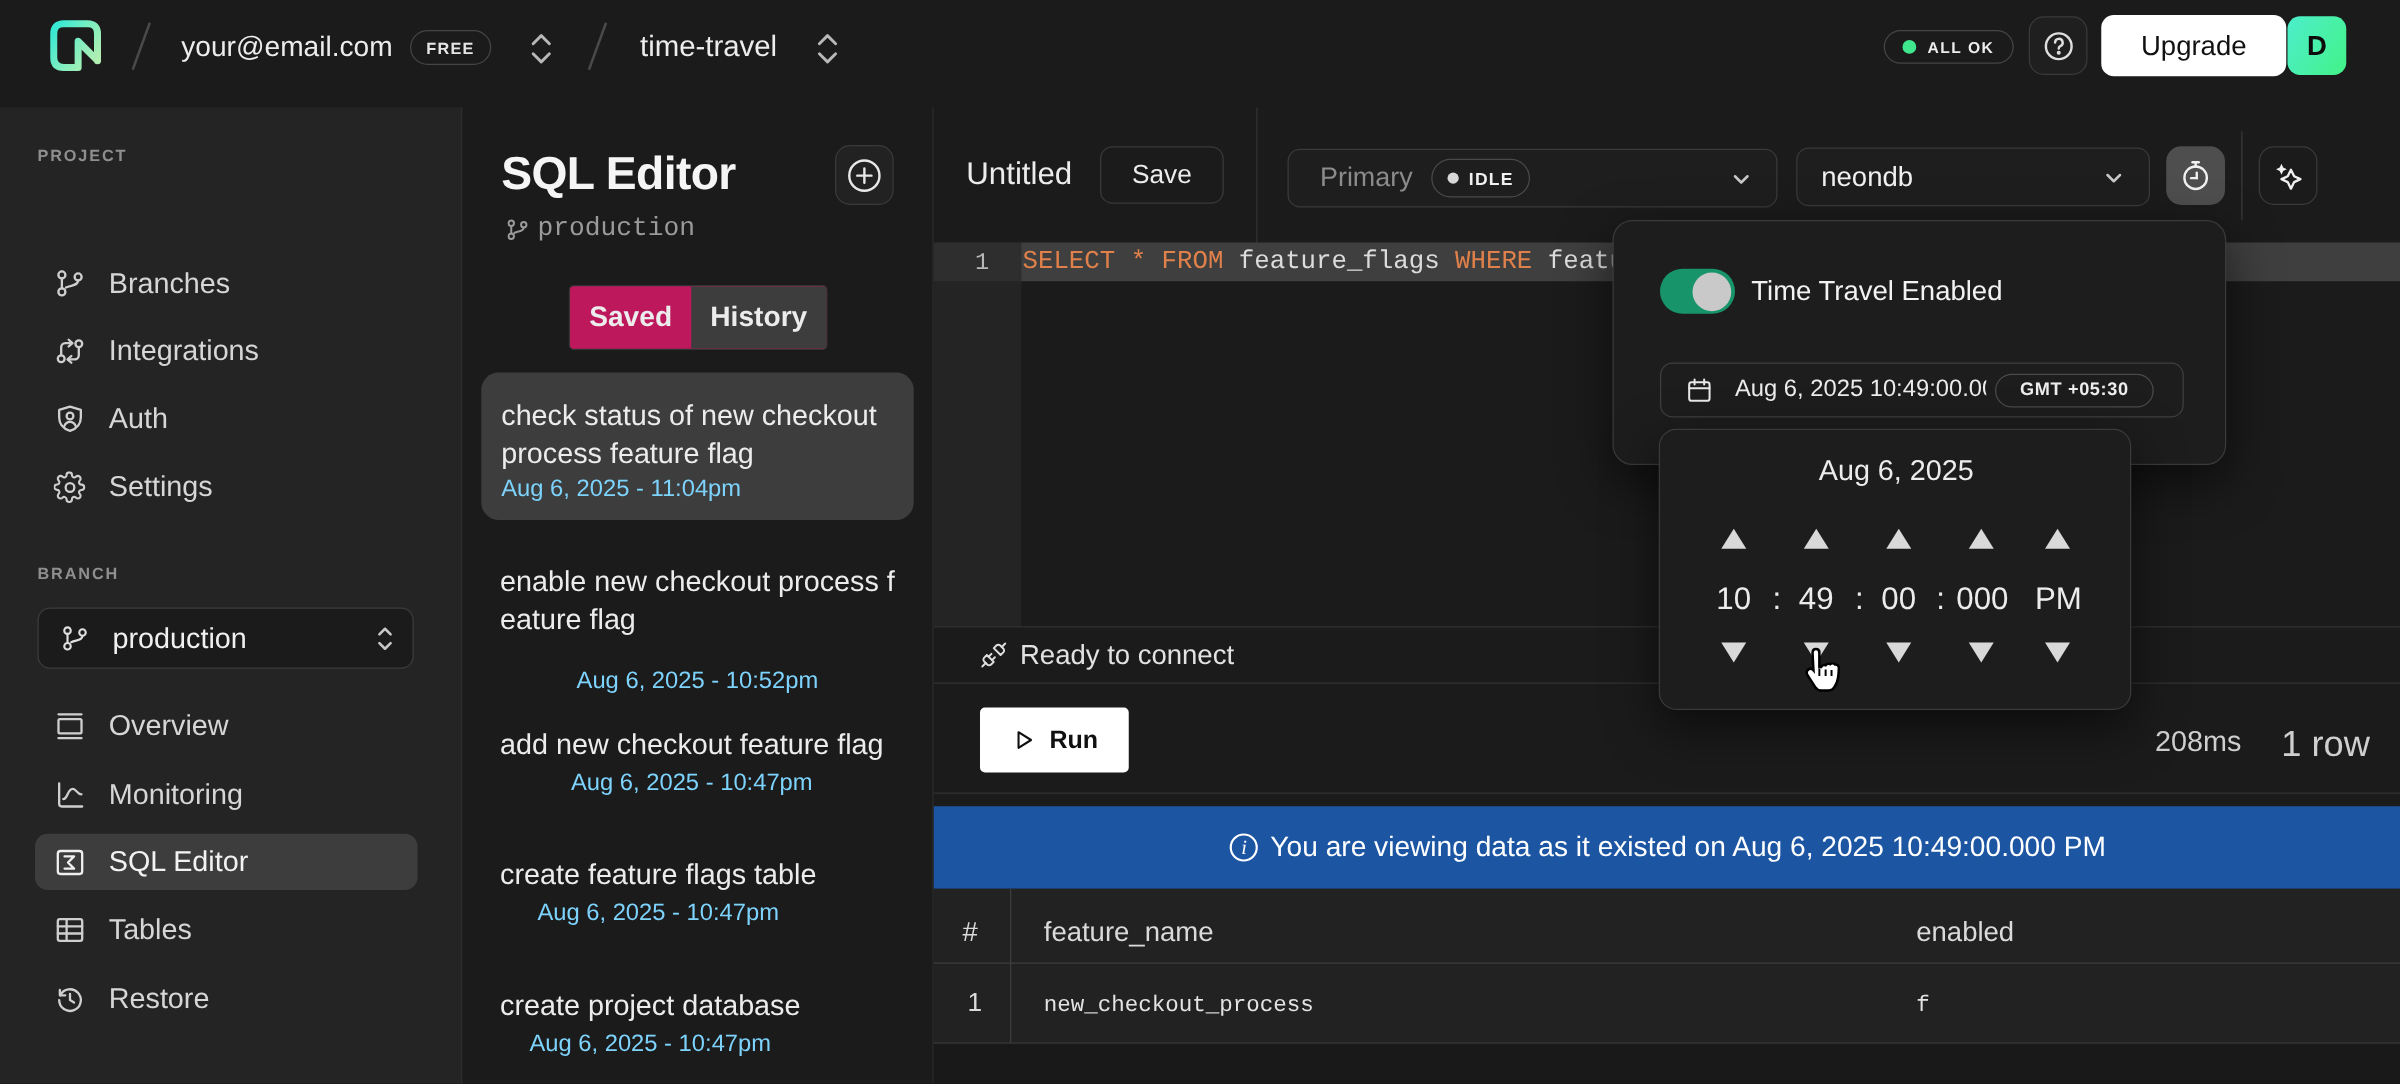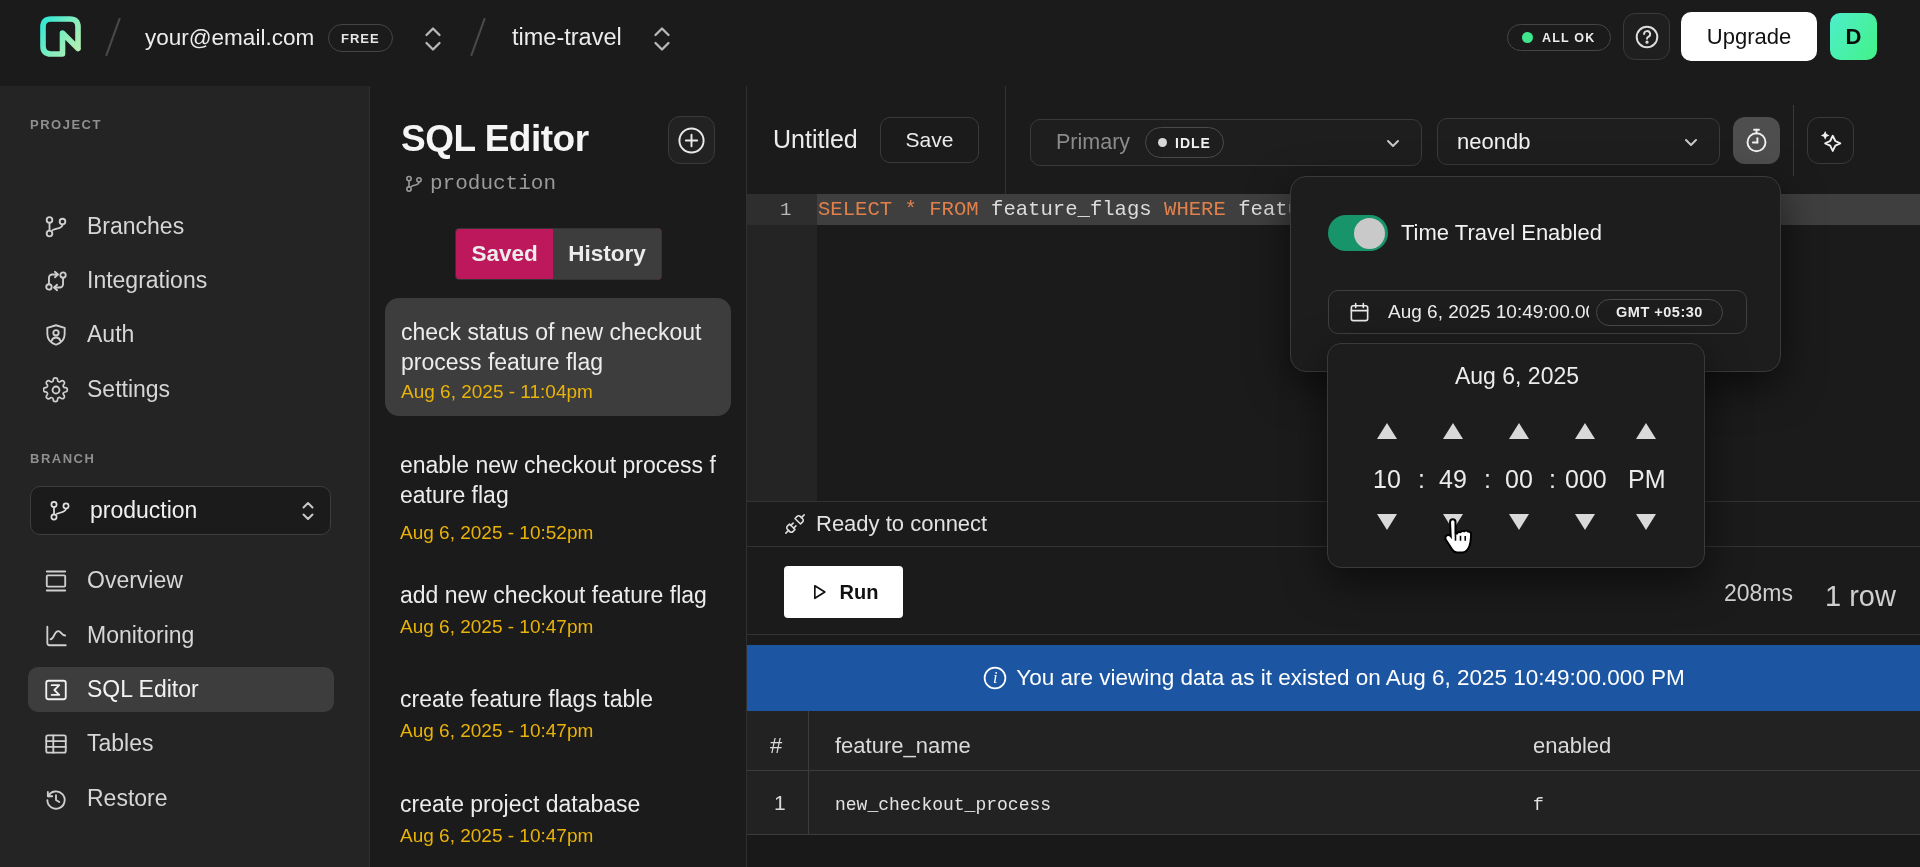--- a/index.html
+++ b/index.html
@@ -29,21 +29,21 @@
 #branchsel { left:30px; width:301px; height:49px; background:#1b1b1b; border:1.5px solid #3d3d3d; border-radius:10px; display:flex; align-items:center; color:#f0f0f0; font-size:23px; }
 
 
 #midpanel { left:370px; top:86px; width:377px; height:781px; background:#1b1b1b; border-right:1px solid #303030; }
 #sqltitle { font-size:37px; font-weight:bold; color:#f5f5f5; letter-spacing:-0.5px; }
 #plusbtn { border:1.5px solid #3a3a3a; border-radius:12px; }
 .tabwrap { border:1.5px solid #343434; background:#be185d; border-radius:4px; overflow:hidden; display:flex;font-weight:bold; }
 .tab { font-size:22.5px; display:flex; align-items:center; justify-content:center; color:#ececec; }
 .tab.on { background:#3d3d3d; }
 .hist-title { font-size:23px; color:#ececec; line-height:30px; }
-.hist-date { font-size:19px; color:#eab308; }
+.hist-date { font-size:19px; color:#7dd3fc;text-align:center; }
 #selcard { background:#3d3d3d; border-radius:14px; }
 
 
 #editor { left:747px; top:86px; width:1173px; height:781px; background:#1b1b1b; }
 .selbox { border:1.5px solid #3a3a3a; border-radius:10px; display:flex; align-items:center; background:#1e1e1e; }
 .idle { display:flex; align-items:center; gap:8px; border:1.5px solid #4a4a4a; border-radius:999px; padding:0 12px; height:31px; font-size:14px; font-weight:bold; letter-spacing:1px; color:#f0f0f0; }
 .idle .dot { width:9px; height:9px; background:#d8d8d8; border-radius:50%; }
 #gutter { background:#242424; }
 #lineactive { background:#3f3f3f; }
 .kw { color:#e0804b; }
@@ -97,21 +97,21 @@
       <div class="dot"></div>
         <div>ALL OK</div>
     </div>
     <div class="abs iconbtn" style="left:1623px;top:13px;width:47px;height:47px">
       <svg width="26" height="26" viewBox="0 0 24 24" fill="none" stroke="#dedede" stroke-width="1.8" stroke-linecap="round">
           <circle cx="12" cy="12" r="9.5"></circle>
           <path d="M9.3 9.3 a2.8 2.8 0 1 1 3.9 2.6 c-.8.35-1.2.9-1.2 1.7"></path>
           <circle cx="12" cy="16.8" r="0.6" fill="#dedede"></circle>
         </svg>
     </div>
-    <div id="upgrade" class="abs" style="left:1681px;top:12px;width:136px;height:49px">Upgrade</div>
+    <div id="upgrade" class="abs" style="left:1681px;top:12px;width:148px;height:49px">Upgrade</div>
     <div id="avatar" class="abs" style="left:1830px;top:13px;width:47px;height:47px">D</div>
   </div>
 
   <div id="sidebar" class="abs">
     <div class="abs sb-label" style="left:30px;top:31px">PROJECT</div>
     <div class="sb-item" style="top:118px">
       <svg width="26" height="26" viewBox="0 0 24 24" fill="none" stroke="#cfcfcf" stroke-width="1.7" stroke-linecap="round">
           <circle cx="6" cy="18" r="2.6"></circle>
           <circle cx="6" cy="5.5" r="2.6"></circle>
           <circle cx="18" cy="7" r="2.6"></circle>
@@ -217,21 +217,21 @@
       <div class="tab on" style="width:109px">History</div>
     </div>
 
     <div id="selcard" class="abs" style="left:15px;top:212px;width:346px;height:118px">
       <div class="hist-title" style="position:absolute;left:16px;top:19px">check status of new checkout<br>process feature flag</div>
       <div class="hist-date" style="position:absolute;left:16px;top:83px">Aug 6, 2025 - 11:04pm</div>
     </div>
 
     <div class="abs" style="left:30px;top:364px">
       <div class="hist-title">enable new checkout process f<br>eature flag</div>
-      <div class="hist-date" style="margin-top:12px">Aug 6, 2025 - 10:52pm</div>
+      <div class="hist-date" style="margin-top:24px">Aug 6, 2025 - 10:52pm</div>
     </div>
     <div class="abs" style="left:30px;top:494px">
       <div class="hist-title">add new checkout feature flag</div>
       <div class="hist-date" style="margin-top:6px">Aug 6, 2025 - 10:47pm</div>
     </div>
     <div class="abs" style="left:30px;top:598px">
       <div class="hist-title">create feature flags table</div>
       <div class="hist-date" style="margin-top:6px">Aug 6, 2025 - 10:47pm</div>
     </div>
     <div class="abs" style="left:30px;top:703px">

